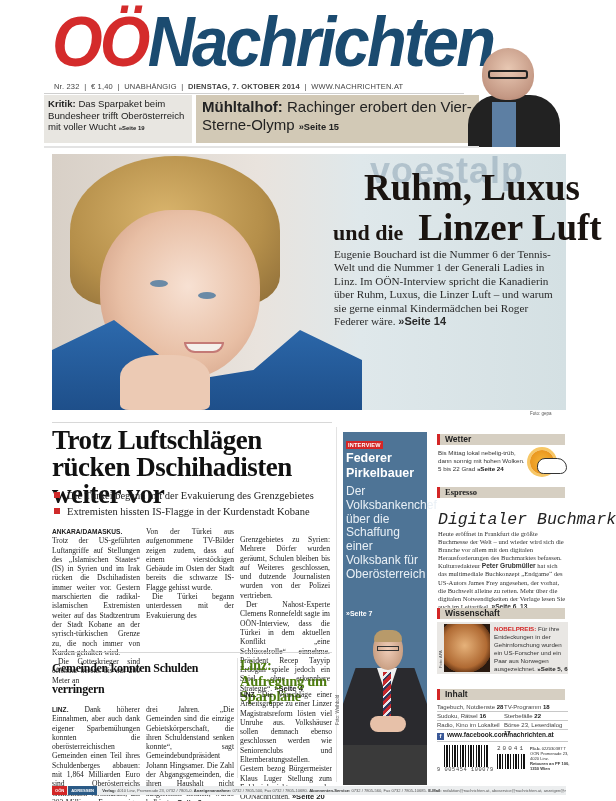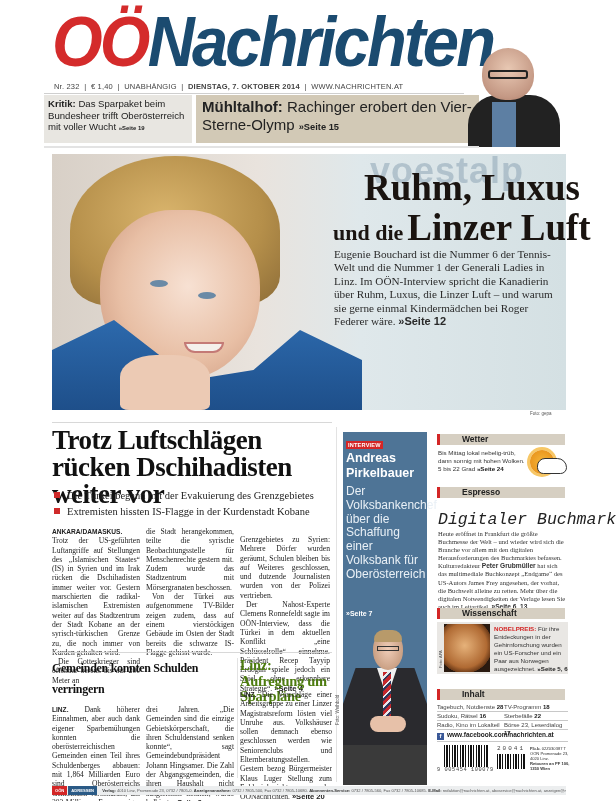--- a/index.html
+++ b/index.html
@@ -31,21 +31,21 @@
   .hero-hair { left: 70px; top: 156px; width: 210px; height: 150px; border-radius: 50% 50% 20% 20%; background: radial-gradient(ellipse at 45% 40%, #d9b46c, #b58f4a 60%, #8b6b37); }
   .hero-face { left: 100px; top: 210px; width: 160px; height: 170px; border-radius: 45% 45% 50% 50%; background: radial-gradient(ellipse at 55% 45%, #f7e1d3, #e8bfa5 55%, #c79176); }
   .hero-eye { width: 18px; height: 7px; border-radius: 50%; background: #6a8aa6; }
   .hero-mouth { left: 184px; top: 342px; width: 40px; height: 11px; border-radius: 0 0 20px 20px; background: #f4f0ec; border: 2px solid #c47a76; }
   .hero-jacket { left: 52px; top: 310px; width: 310px; height: 100px; background: linear-gradient(180deg, #2e6cb0, #1e4f8a); clip-path: polygon(0 40%, 20% 10%, 45% 70%, 65% 60%, 80% 20%, 100% 50%, 100% 100%, 0 100%); }
   .hero-hand { left: 120px; top: 355px; width: 90px; height: 55px; border-radius: 40% 40% 10% 10%; background: #eccab4; }
   .voest { left: 370px; top: 150px; font-family: "Liberation Sans", sans-serif; font-size: 36px; font-weight: bold; color: #8fa6b6; opacity: 0.55; letter-spacing: 1px; }
   .hero-title1 { left: 364px; top: 168px; width: 200px; text-align: right; font-family: "Liberation Serif", serif; font-weight: bold; font-size: 37px; line-height: 40px; color: #1a1410; white-space: nowrap; }
   .hero-title2 { left: 333px; top: 206px; width: 232px; text-align: right; font-family: "Liberation Serif", serif; font-weight: bold; white-space: nowrap; color: #1a1410; }
   .hero-title2 .small { font-size: 22px; }
-  .hero-title2 .big { font-size: 37px; }
+  .hero-title2 .big { font-size: 37px; margin-left: 11px; }
   .hero-text { left: 334px; top: 248px; width: 230px; font-family: "Liberation Serif", serif; font-size: 11.2px; line-height: 13.4px; color: #2a2a2a; }
   .hero-text .seite2 { font-family: "Liberation Sans", sans-serif; font-weight: bold; font-size: 11px; }
   .foto-credit { left: 530px; top: 411px; font-size: 4.5px; color: #555; font-family: "Liberation Sans", sans-serif; }
 
   
   .rule-lead { left: 52px; top: 422px; width: 280px; height: 1px; background: #d8d8d8; }
   .lead-title { left: 52px; top: 427px; width: 280px; font-family: "Liberation Serif", serif; font-weight: bold; font-size: 27px; line-height: 27px; color: #111; letter-spacing: -0.5px; }
   .bullets { left: 54px; top: 488px; width: 280px; font-family: "Liberation Serif", serif; font-size: 10.5px; line-height: 16px; color: #222; }
   .bullet-sq { display: inline-block; width: 6px; height: 6px; background: #cf2a2a; margin-right: 7px; vertical-align: 1px; }
   .col { font-family: "Liberation Serif", serif; font-size: 7.6px; line-height: 9.3px; color: #222; text-align: justify; hyphens: auto; }
@@ -69,21 +69,21 @@
   .iv-hair { left: 374px; top: 630px; width: 28px; height: 12px; border-radius: 14px 14px 4px 4px; background: #b89a6a; }
   .iv-glasses { left: 377px; top: 646px; width: 22px; height: 5px; border: 1px solid #333; }
   .iv-suit { left: 343px; top: 668px; width: 84px; height: 90px; background: #2a2a2e; clip-path: polygon(15% 0, 85% 0, 100% 40%, 100% 100%, 0 100%, 0 40%); }
   .iv-shirt { left: 377px; top: 668px; width: 20px; height: 30px; background: #f1f1f1; clip-path: polygon(0 0, 100% 0, 50% 100%); }
   .iv-tie { left: 383px; top: 672px; width: 8px; height: 48px; background: repeating-linear-gradient(135deg, #c3272d 0 3px, #e8e8ec 3px 5px, #30395e 5px 7px); }
   .iv-hands { left: 370px; top: 716px; width: 36px; height: 16px; border-radius: 8px; background: #e7c1a9; }
   .iv-seat { left: 343px; top: 745px; width: 84px; height: 40px; background: #3a3a3a; }
   .iv-credit { left: 335px; top: 725px; font-size: 4.5px; color: #555; font-family: "Liberation Sans", sans-serif; transform: rotate(-90deg); transform-origin: left top; white-space: nowrap; }
 
   
-  .sec-head { width: 128px; height: 11px; background: #d6cfc2; font-family: "Liberation Sans", sans-serif; font-weight: bold; font-size: 8.5px; line-height: 11px; color: #222; padding-left: 22px; border-left: 3px solid #d32626; }
+  .sec-head { width: 128px; height: 11px; background: #d6cfc2; font-family: "Liberation Sans", sans-serif; font-weight: bold; font-size: 8.5px; line-height: 11px; color: #222; padding-left: 5px; border-left: 3px solid #d32626; }
   .r-text { font-family: "Liberation Sans", sans-serif; font-size: 6.2px; line-height: 8px; color: #333; }
   .r-text b { font-weight: bold; color: #222; }
   .sun { left: 530px; top: 450px; width: 24px; height: 24px; border-radius: 50%; background: radial-gradient(circle, #f5b63a, #e58a14); box-shadow: 0 0 0 3px #f7c766; }
   .cloud { left: 537px; top: 458px; width: 30px; height: 16px; background: #fff; border: 1.3px solid #333; border-radius: 10px 12px 8px 8px; }
   .espresso-title { left: 438px; top: 510px; font-family: Liberation Mono, monospace; font-style: italic; font-size: 16.5px; color: #222; white-space: nowrap; }
   .esp-text { left: 438px; top: 530px; width: 128px; font-family: "Liberation Serif", serif; font-size: 6.6px; line-height: 8.1px; color: #333; }
   .esp-text b { font-family: "Liberation Sans", sans-serif; font-weight: bold; }
   .wiss-box { left: 437px; top: 622px; width: 131px; height: 52px; background: #e9e7e4; }
   .medal { left: 444px; top: 624px; width: 46px; height: 48px; background: radial-gradient(circle at 45% 45%, #e6b27a, #b06a33 60%, #6b3a18 75%, #2a1a10 76%); }
   .nobel { left: 494px; top: 625px; width: 74px; font-family: "Liberation Sans", sans-serif; font-size: 6.2px; line-height: 8px; color: #333; }
@@ -146,38 +146,38 @@
 <div class="abs hero-jacket"></div>
 <div class="abs hero-hand"></div>
 
 <div class="abs hero-title1">Ruhm, Luxus</div>
 <div class="abs hero-title2">
   <span class="small">und die</span>
   <span class="big">Linzer Luft</span>
 </div>
 <div class="abs hero-text">
   <span>Eugenie Bouchard ist die Nummer 6 der Tennis-Welt und die Nummer 1 der Generali Ladies in Linz. Im OÖN-Interview spricht die Kanadierin über Ruhm, Luxus, die Linzer Luft – und warum sie gerne einmal Kindermädchen bei Roger Federer wäre.</span>
-  <span class="seite2">»Seite 12</span>
+  <span class="seite2">»Seite 14</span>
 </div>
 <div class="abs foto-credit">Foto: gepa</div>
 
 <div class="abs rule-lead"></div>
 <div class="abs lead-title">Trotz Luftschlägen rücken Dschihadisten weiter vor</div>
 <div class="abs bullets">
   <div><span class="bullet-sq"></span><span>Die Türkei begann mit der Evakuierung des Grenzgebietes</span></div>
   <div><span class="bullet-sq"></span><span>Extremisten hissten IS-Flagge in der Kurdenstadt Kobane</span></div>
 </div>
 
 <div class="abs col" style="left:52px;top:527px;width:88px;">
   <p><span class="place">ANKARA/DAMASKUS.</span> <span>Trotz der US-geführten Luftangriffe auf Stellungen des „Islamischen Staates“ (IS) in Syrien und im Irak rücken die Dschihadisten immer weiter vor. Gestern marschierten die radikal-islamischen Extremisten weiter auf das Stadtzentrum der Stadt Kobane an der syrisch-türkischen Grenze zu, die noch immer von Kurden gehalten wird.</span></p>
   <p>Die Gotteskrieger sind offenbar bereits bis auf 200 Meter an</p>
 </div>
 <div class="abs col" style="left:146px;top:527px;width:88px;">
-  <p>die Stadt herangekommen, teilte die syrische Beobachtungsstelle für Menschenrechte gestern mit. Zudem wurde das Stadtzentrum mit Mörsergranaten beschossen.</p>
   <p>Von der Türkei aus aufgenommene TV-Bilder zeigen zudem, dass auf einem vierstöckigen Gebäude im Osten der Stadt bereits die schwarze IS-Flagge gehisst wurde.</p>
+  <p>Die Türkei begann unterdessen mit der Evakuierung des</p>
 </div>
 <div class="abs col" style="left:240px;top:527px;width:90px;margin-top:8px;">
   <p>Grenzgebietes zu Syrien: Mehrere Dörfer wurden geräumt, Schulen bleiben bis auf Weiteres geschlossen, und dutzende Journalisten wurden von der Polizei vertrieben.</p>
   <p><span>Der Nahost-Experte Clemens Ronnefeldt sagte im OÖN-Interview, dass die Türkei in dem aktuellen Konflikt „eine Schlüsselrolle“ einnehme. Präsident Recep Tayyip Erdogan spiele jedoch ein Spiel „ohne erkennbare Strategie“.</span> <span class="ref">»Seite 4</span></p>
 </div>
 <div class="abs rule-mid"></div>
 
 <div class="abs gem-title">Gemeinden konnten Schulden verringern</div>
 <div class="abs col" style="left:52px;top:705px;width:88px;">
   <p><span class="place">LINZ.</span> <span>Dank höherer Einnahmen, aber auch dank eigener Sparbemühungen konnten die oberösterreichischen Gemeinden einen Teil ihres Schuldenberges abbauen: mit 1,864 Milliarden Euro sind Oberösterreichs Gemeinden verschuldet, um 202 Millionen Euro weniger als vor</span></p>
@@ -188,41 +188,41 @@
 <div class="abs vrule" style="left:237px;top:658px;height:120px;"></div>
 
 <div class="abs linz-title">Linz: Aufregung um Sparpläne</div>
 <div class="abs col" style="left:240px;top:690px;width:92px;">
   <p><span class="place">LINZ.</span> <span>Die Vorschläge einer Arbeitsgruppe zu einer Linzer Magistratsreform lösten viel Unruhe aus. Volkshäuser sollen demnach ebenso geschlossen werden wie Seniorenclubs und Elternberatungsstellen. Gestern bezog Bürgermeister Klaus Luger Stellung zum Exklusivbericht der OÖNachrichten.</span> <span class="ref">»Seite 20</span></p>
 </div>
 <div class="abs vrule" style="left:336px;top:427px;height:355px;"></div>
 
 <div class="abs interview"></div>
 <div class="abs iv-tag">INTERVIEW</div>
-<div class="abs iv-name">Andreas Pirkelbauer</div>
+<div class="abs iv-name">Federer Pirkelbauer</div>
 <div class="abs iv-text">Der Volksbankenchef über die Schaffung einer Volksbank für Oberösterreich</div>
 <div class="abs iv-seite">»Seite 7</div>
 <div class="abs iv-suit"></div>
 <div class="abs iv-shirt"></div>
 <div class="abs iv-tie"></div>
 <div class="abs iv-head"></div>
 <div class="abs iv-hair"></div>
 <div class="abs iv-glasses"></div>
 <div class="abs iv-hands"></div>
 <div class="abs iv-seat"></div>
 <div class="abs iv-credit">Foto: Weihbold</div>
 
 <div class="abs sec-head" style="left:437px;top:434px;">Wetter</div>
 <div class="abs r-text" style="left:438px;top:449px;width:88px;">
   <span>Bis Mittag lokal nebelig-trüb, dann sonnig mit hohen Wolken. 5 bis 22 Grad</span> <b>»Seite 24</b>
 </div>
 <div class="abs sun"></div>
 <div class="abs cloud"></div>
 
-<div class="abs sec-head" style="left:437px;top:487px;">Espresso</div>
+<div class="abs sec-head" style="left:437px;top:487px;font-family:Liberation Serif, serif;">Espresso</div>
 <div class="abs espresso-title">Digitaler Buchmarkt</div>
 <div class="abs esp-text">
   <span>Heute eröffnet in Frankfurt die größte Buchmesse der Welt – und wieder wird sich die Branche vor allem mit den digitalen Herausforderungen des Buchmarktes befassen. Kulturredakteur</span>
   <b>Peter Grubmüller</b>
   <span>hat sich das multimediale Buchkonzept „Endgame“ des US-Autors James Frey angesehen, der vorhat, die Buchwelt alleine zu retten. Mehr über die digitalen Notwendigkeiten der Verlage lesen Sie auch im Leitartikel.</span>
   <b>»Seite 6, 13</b>
 </div>
 
 <div class="abs sec-head" style="left:437px;top:608px;">Wissenschaft</div>
 <div class="abs wiss-box"></div>

